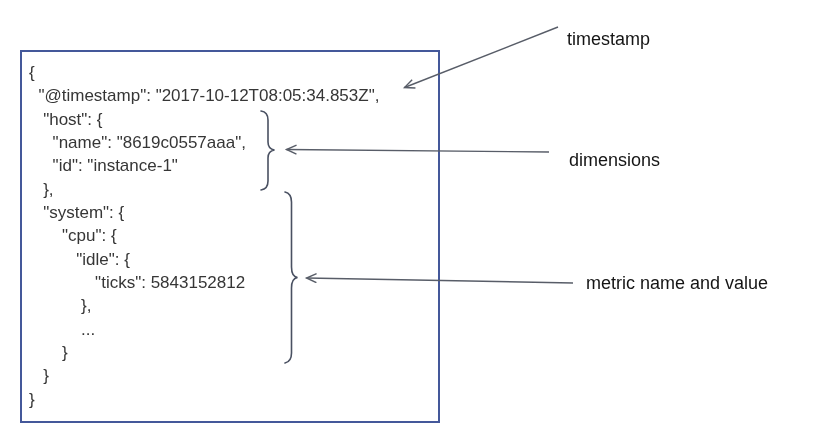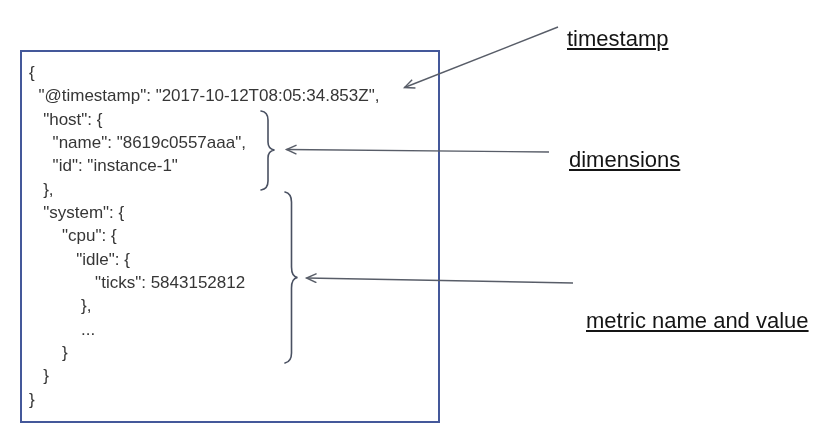--- a/index.html
+++ b/index.html
@@ -57,29 +57,28 @@
     stroke: var(--arrow);
     stroke-width: 1.4;
   }
   .arrowhead-glyph {
     fill: none;
     stroke: var(--arrow);
     stroke-width: 1.4;
   }
   .label {
     position: absolute;
-    font-size: 22px;
+    font-size: 18px;
     line-height: 22px;
     color: var(--label-text);
     white-space: nowrap;
-    text-decoration: underline;
   }
   .label-timestamp { left: 567px; top: 28px; }
   .label-dimensions { left: 569px; top: 149px; }
-  .label-metric { left: 586px; top: 272px; margin-top: 38px; }
+  .label-metric { left: 586px; top: 272px; }
 </style>
 </head>
 <body>
 
 <div class="canvas">
 
   <div class="json-box">
     <pre class="json-code">{
   "@timestamp": "2017-10-12T08:05:34.853Z",
    "host": {

